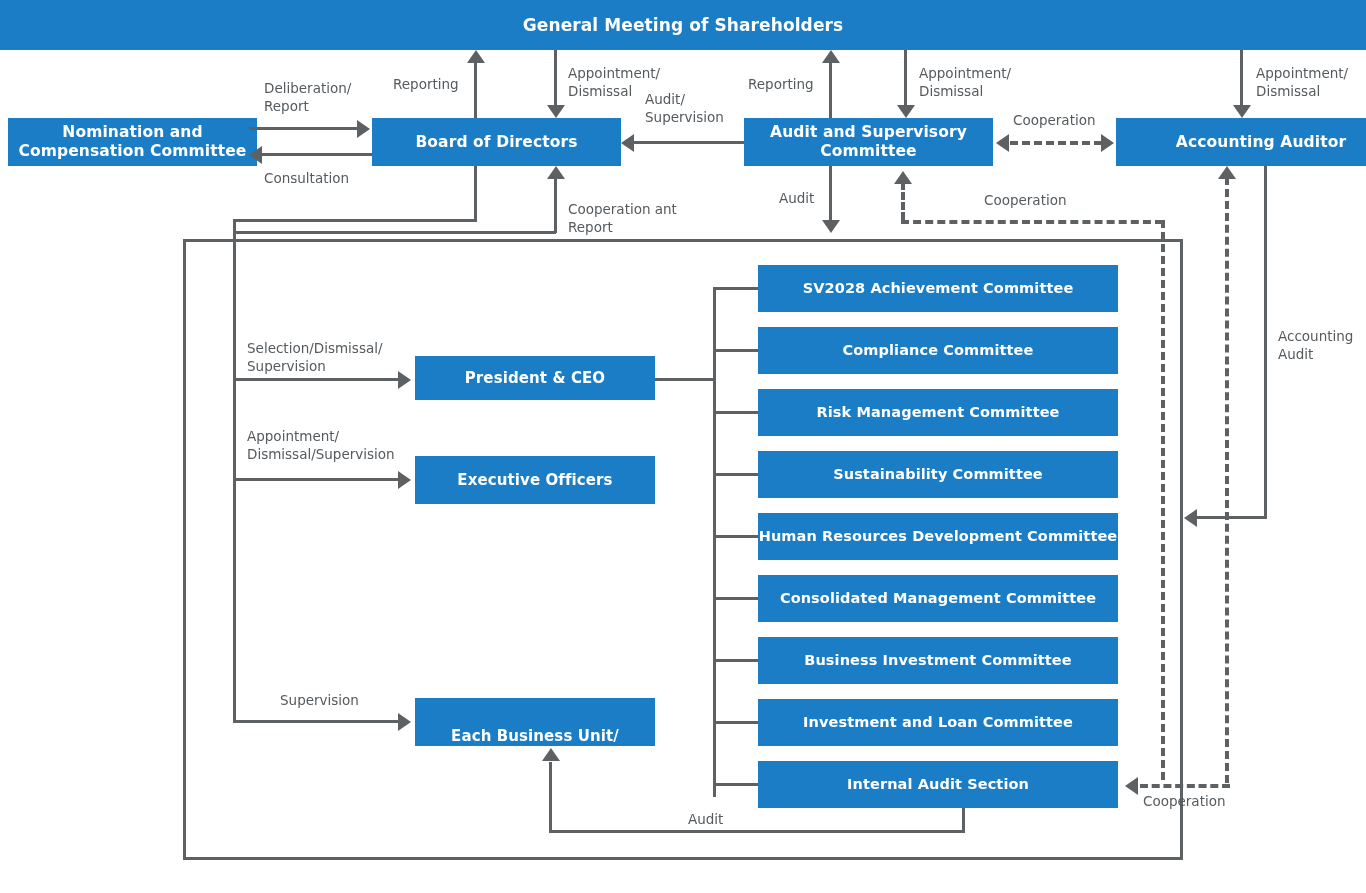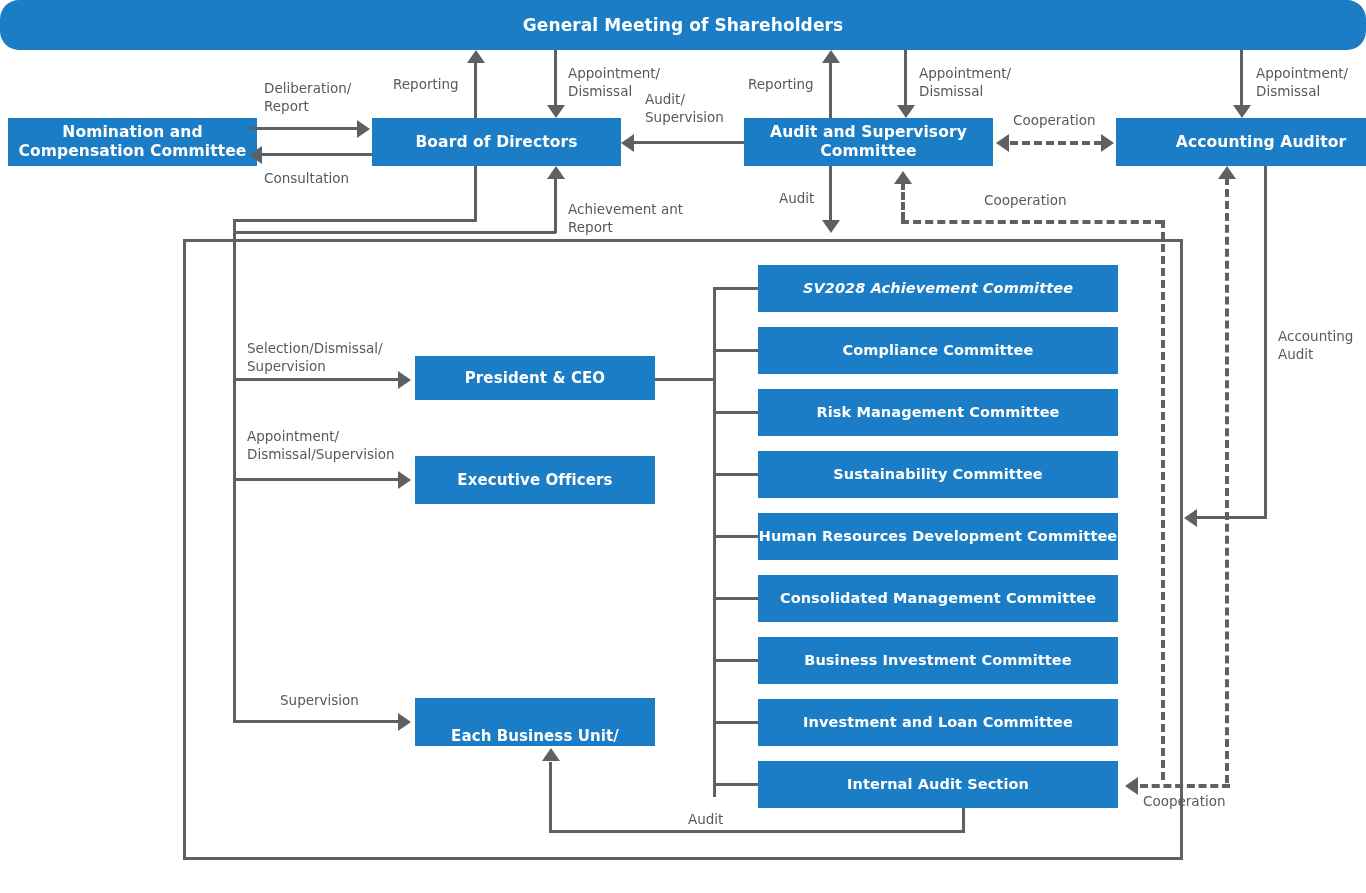--- a/index.html
+++ b/index.html
@@ -2,21 +2,21 @@
 <html><head>
 <meta charset="utf-8">
 <style>
   html,body{margin:0;padding:0;background:#ffffff;}
   body{font-family:"DejaVu Sans","Liberation Sans",sans-serif;}
   #stage{position:relative;width:1366px;height:893px;background:#ffffff;overflow:hidden;}
 
   .node{position:absolute;background:#1a7dc5;color:#ffffff;display:flex;align-items:center;
         justify-content:center;text-align:center;font-weight:bold;line-height:1.22;
         letter-spacing:.1px;box-sizing:border-box;}
-  .node.hdr{font-size:17px;border-radius:19px;}
+  .node.hdr{font-size:17px;}
   .node.top{font-size:15.5px;}
   .node.mid{font-size:15px;}
   .node.cmt{font-size:14.5px;}
 
   .lbl{position:absolute;color:#555a5e;font-size:13.5px;line-height:1.32;white-space:pre-line;}
 
   .ln{position:absolute;background:#5d6164;}
   .vl{width:3px;}
   .hl{height:3px;}
   .frame{position:absolute;border:3px solid #5d6164;box-sizing:border-box;background:transparent;}
@@ -67,21 +67,21 @@
   <div class="node mid" style="left:415px;top:456px;width:240px;height:48px;">
     <span>Executive Officers</span>
   </div>
 
   <div class="node mid" style="left:415px;top:698px;width:240px;height:48px;">
     <span style="white-space: pre-line; margin-top: 47px;">Each Business Unit/
 Each Department</span>
   </div>
 
   <div id="committee-col">
-      <div class="node cmt" style="left: 758px; top: 265px; width: 360px; height: 47px; font-style: italic;">
+      <div class="node cmt" style="left: 758px; top: 265px; width: 360px; height: 47px;">
         <span>SV2028 Achievement Committee</span>
       </div>
       <div class="node cmt" style="left: 758px; top: 327px; width: 360px; height: 47px;">
         <span>Compliance Committee</span>
       </div>
       <div class="node cmt" style="left: 758px; top: 389px; width: 360px; height: 47px;">
         <span>Risk Management Committee</span>
       </div>
       <div class="node cmt" style="left: 758px; top: 451px; width: 360px; height: 47px;">
         <span>Sustainability Committee</span>
@@ -159,21 +159,21 @@
   <div class="ah ah-rt" style="left:1101px;top:133.5px;"></div>
   <div class="lbl" style="left:1013px;top:112px;width:120px;">Cooperation</div>
 
   <div class="ln vl" style="left:474px;top:166px;height:56px;"></div>
   <div class="ln hl" style="left:233px;top:219px;width:244px;"></div>
   <div class="ln vl" style="left:233px;top:219px;height:503px;"></div>
 
   <div class="ln vl" style="left:554px;top:178px;height:55px;"></div>
   <div class="ah ah-up" style="left:546.5px;top:166px;"></div>
   <div class="ln hl" style="left:233px;top:231px;width:323px;"></div>
-  <div class="lbl" style="left: 568px; top: 201px; width: 140px; white-space: pre-line;">Achievement ant
+  <div class="lbl" style="left: 568px; top: 201px; width: 140px; white-space: pre-line;">Cooperation ant
 Report</div>
 
   <div class="ln vl" style="left:829px;top:166px;height:55px;"></div>
   <div class="ah ah-dn" style="left:821.5px;top:220px;"></div>
   <div class="lbl" style="left:779px;top:190px;width:70px;">Audit</div>
 
   <div class="ah ah-up" style="left:894px;top:171px;"></div>
   <div class="dl dl-v" style="left:901px;top:182px;height:38px;"></div>
   <div class="dl dl-h" style="left:901px;top:220px;width:262px;"></div>
   <div class="dl dl-v" style="left:1161px;top:220px;height:560px;"></div>

